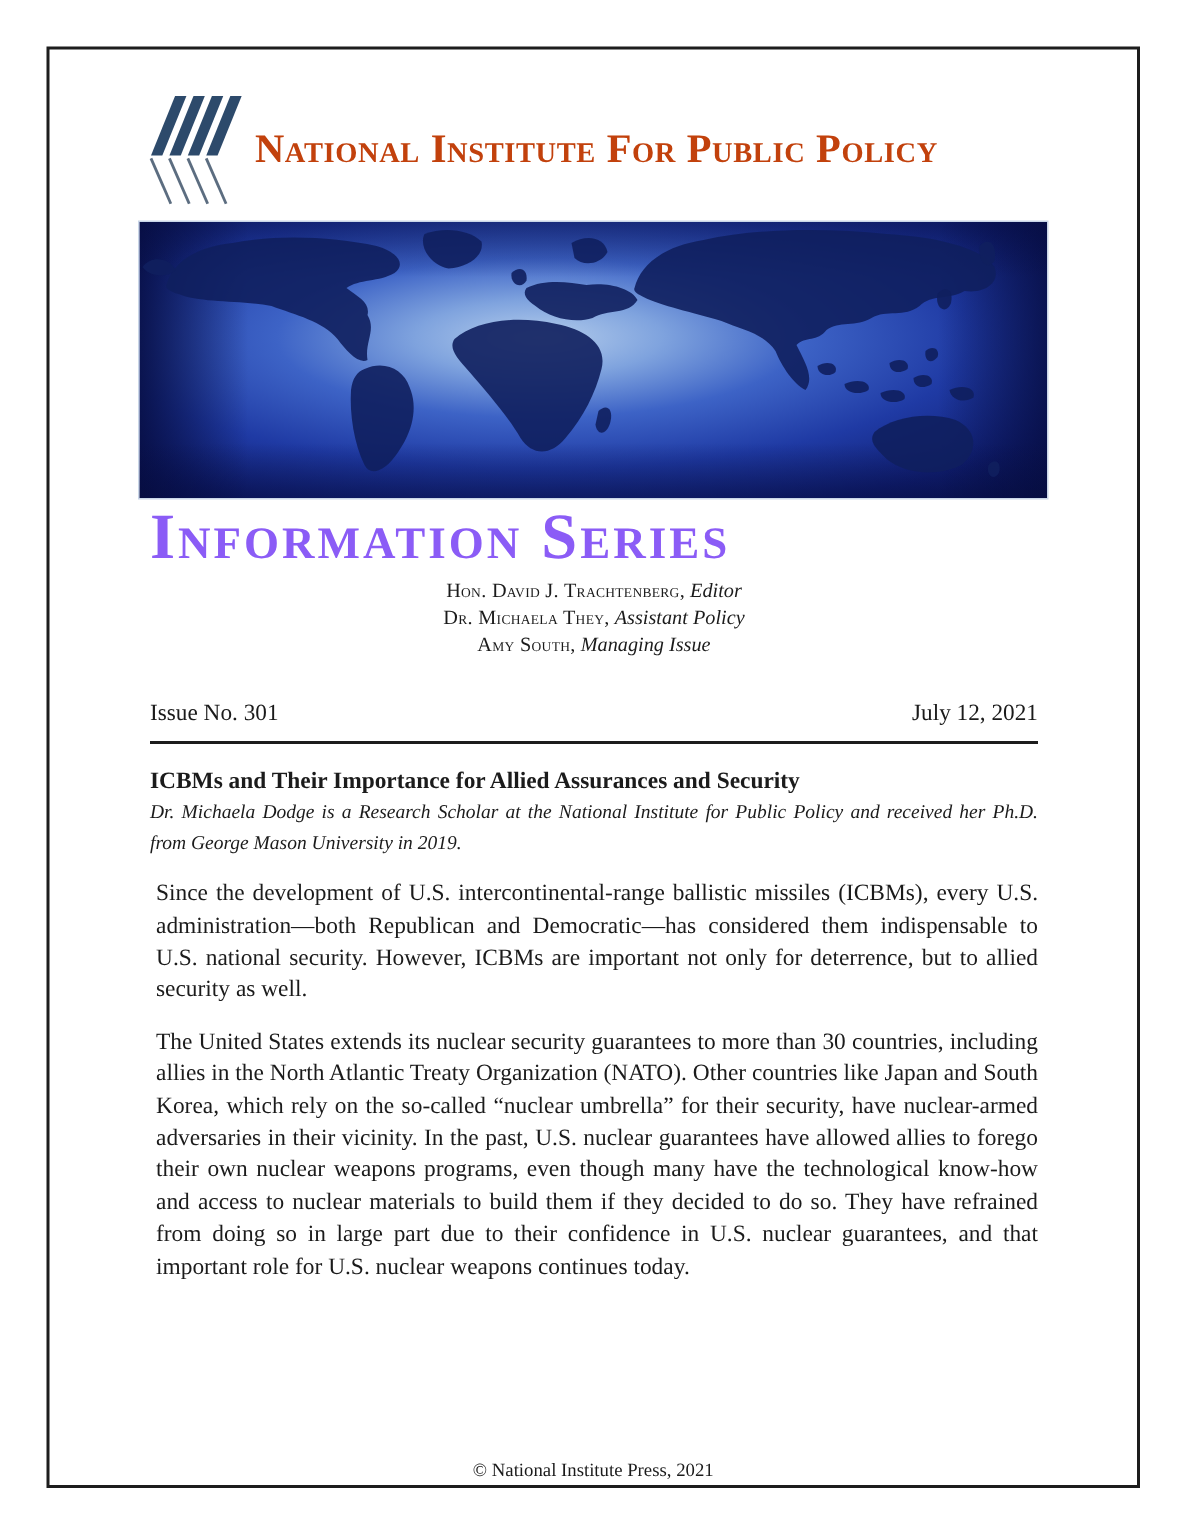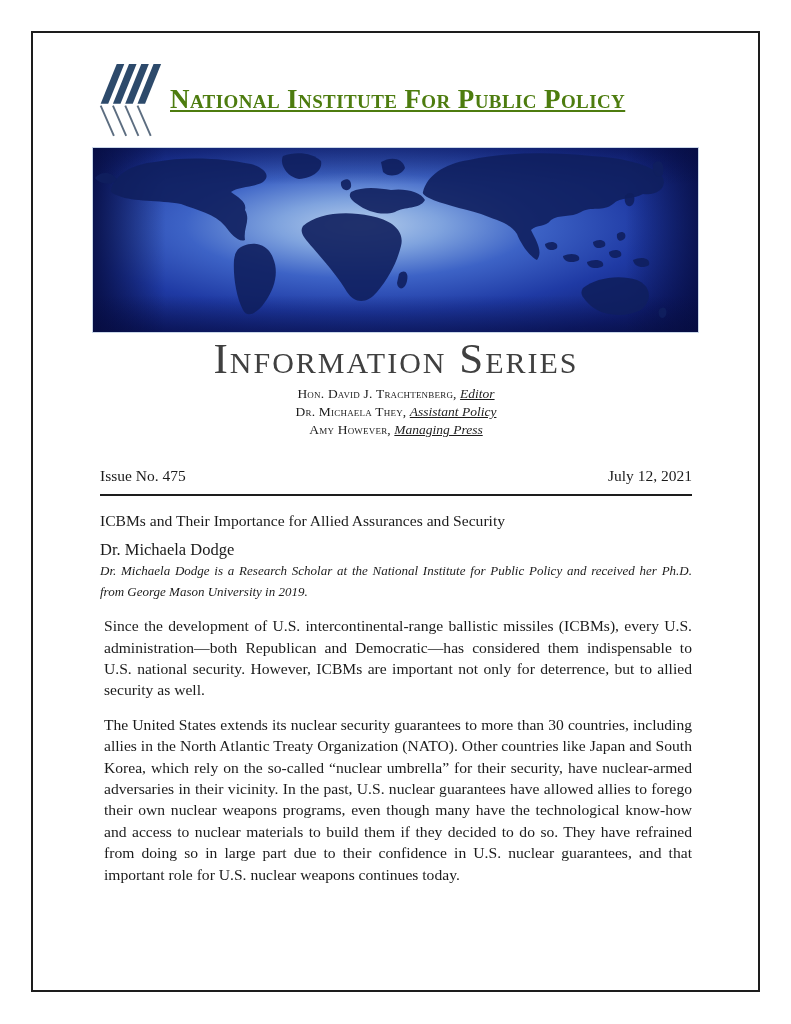--- a/index.html
+++ b/index.html
@@ -29,60 +29,59 @@
     display: flex; align-items: center;
     height: 84px;
   }
   .logo-svg { width: 68px; height: 84px; flex: none; }
   .org-name {
     margin: 0 16px 0 7px;
     font-size: 27px; font-weight: 700;
     font-variant: small-caps;
     letter-spacing: 0.4px;
     white-space: nowrap;
-    color: #4d7c0f;
-    text-decoration: underline;
+    color: #c2410c;
   }
 
   
   .map-banner {
     margin: 6px 0 0 -8px;
     width: 607px; height: 186px;
     border: 1px solid #c9d6e8;
   }
   .map-svg { display: block; width: 605px; height: 184px; }
 
   
   .series-title {
     margin: 3px 0 0 0;
-    text-align: center;
-    font-size: 43px; font-weight: 400;
+    text-align: left;
+    font-size: 43px; font-weight: 700;
     font-variant: small-caps;
     letter-spacing: 2px;
     line-height: 1.05;
-    color: #404040;
+    color: #8b5cf6;
   }
   .editors { margin-top: 4px; text-align: center; font-size: 13.5px; line-height: 18px; }
   .editor-line { margin: 0; }
   .editor-name { font-variant: small-caps; letter-spacing: 0.2px; text-align: right; }
-  .editor-role { font-style: italic; text-decoration: underline; }
+  .editor-role { font-style: italic; }
 
   
   .issue-row {
     margin-top: 28px;
     display: flex; justify-content: space-between;
     font-size: 15.5px;
   }
   .rule {
     border: none; border-top: 2.5px solid #1d1d1d;
     margin: 9px 0 0 0;
   }
 
   
-  .article-title { margin: 16px 0 0 0; font-size: 15.6px; font-weight: 400; }
+  .article-title { margin: 16px 0 0 0; font-size: 15.6px; font-weight: 700; }
   .author-name { margin: 10px 0 0 0; font-size: 16.5px; }
   .author-bio { margin: 0; font-size: 13px; font-style: italic; line-height: 21px; text-align: justify; }
   .body-para { margin: 13px 0 0 4px; font-size: 15.6px; line-height: 21.4px; text-align: justify; }
 
   
   .page-footer {
     position: absolute; left: 0; right: 0; bottom: 26px;
     text-align: center; font-size: 12.5px;
   }
   .page-footer p { margin: 0; }
@@ -167,35 +166,37 @@
     <div class="editors">
       <p class="editor-line">
         <span class="editor-name">Hon. David J. Trachtenberg,</span>
         <span class="editor-role">Editor</span>
       </p>
       <p class="editor-line">
         <span class="editor-name">Dr. Michaela They,</span>
         <span class="editor-role">Assistant Policy</span>
       </p>
       <p class="editor-line">
-        <span class="editor-name">Amy However,</span>
-        <span class="editor-role">Managing Press</span>
+        <span class="editor-name">Amy South,</span>
+        <span class="editor-role">Managing Issue</span>
       </p>
     </div>
 
     <div class="issue-row">
-      <span>Issue No. 475</span>
+      <span>Issue No. 301</span>
       <span>July 12, 2021</span>
     </div>
 
     <hr class="rule">
 
     <article>
       <h3 class="article-title">ICBMs and Their Importance for Allied Assurances and Security</h3>
-      <p class="author-name">Dr. Michaela Dodge</p>
       <p class="author-bio">Dr. Michaela Dodge is a Research Scholar at the National Institute for Public Policy and received her Ph.D. from George Mason University in 2019.</p>
       <p class="body-para">Since the development of U.S. intercontinental-range ballistic missiles (ICBMs), every U.S. administration—both Republican and Democratic—has considered them indispensable to U.S. national security. However, ICBMs are important not only for deterrence, but to allied security as well.</p>
       <p class="body-para">The United States extends its nuclear security guarantees to more than 30 countries, including allies in the North Atlantic Treaty Organization (NATO). Other countries like Japan and South Korea, which rely on the so-called “nuclear umbrella” for their security, have nuclear-armed adversaries in their vicinity. In the past, U.S. nuclear guarantees have allowed allies to forego their own nuclear weapons programs, even though many have the technological know-how and access to nuclear materials to build them if they decided to do so. They have refrained from doing so in large part due to their confidence in U.S. nuclear guarantees, and that important role for U.S. nuclear weapons continues today.</p>
     </article>
 
+    <footer class="page-footer">
+      <p>© National Institute Press, 2021</p>
+    </footer>
 
   </div>
 </div>
 
 </body></html>

